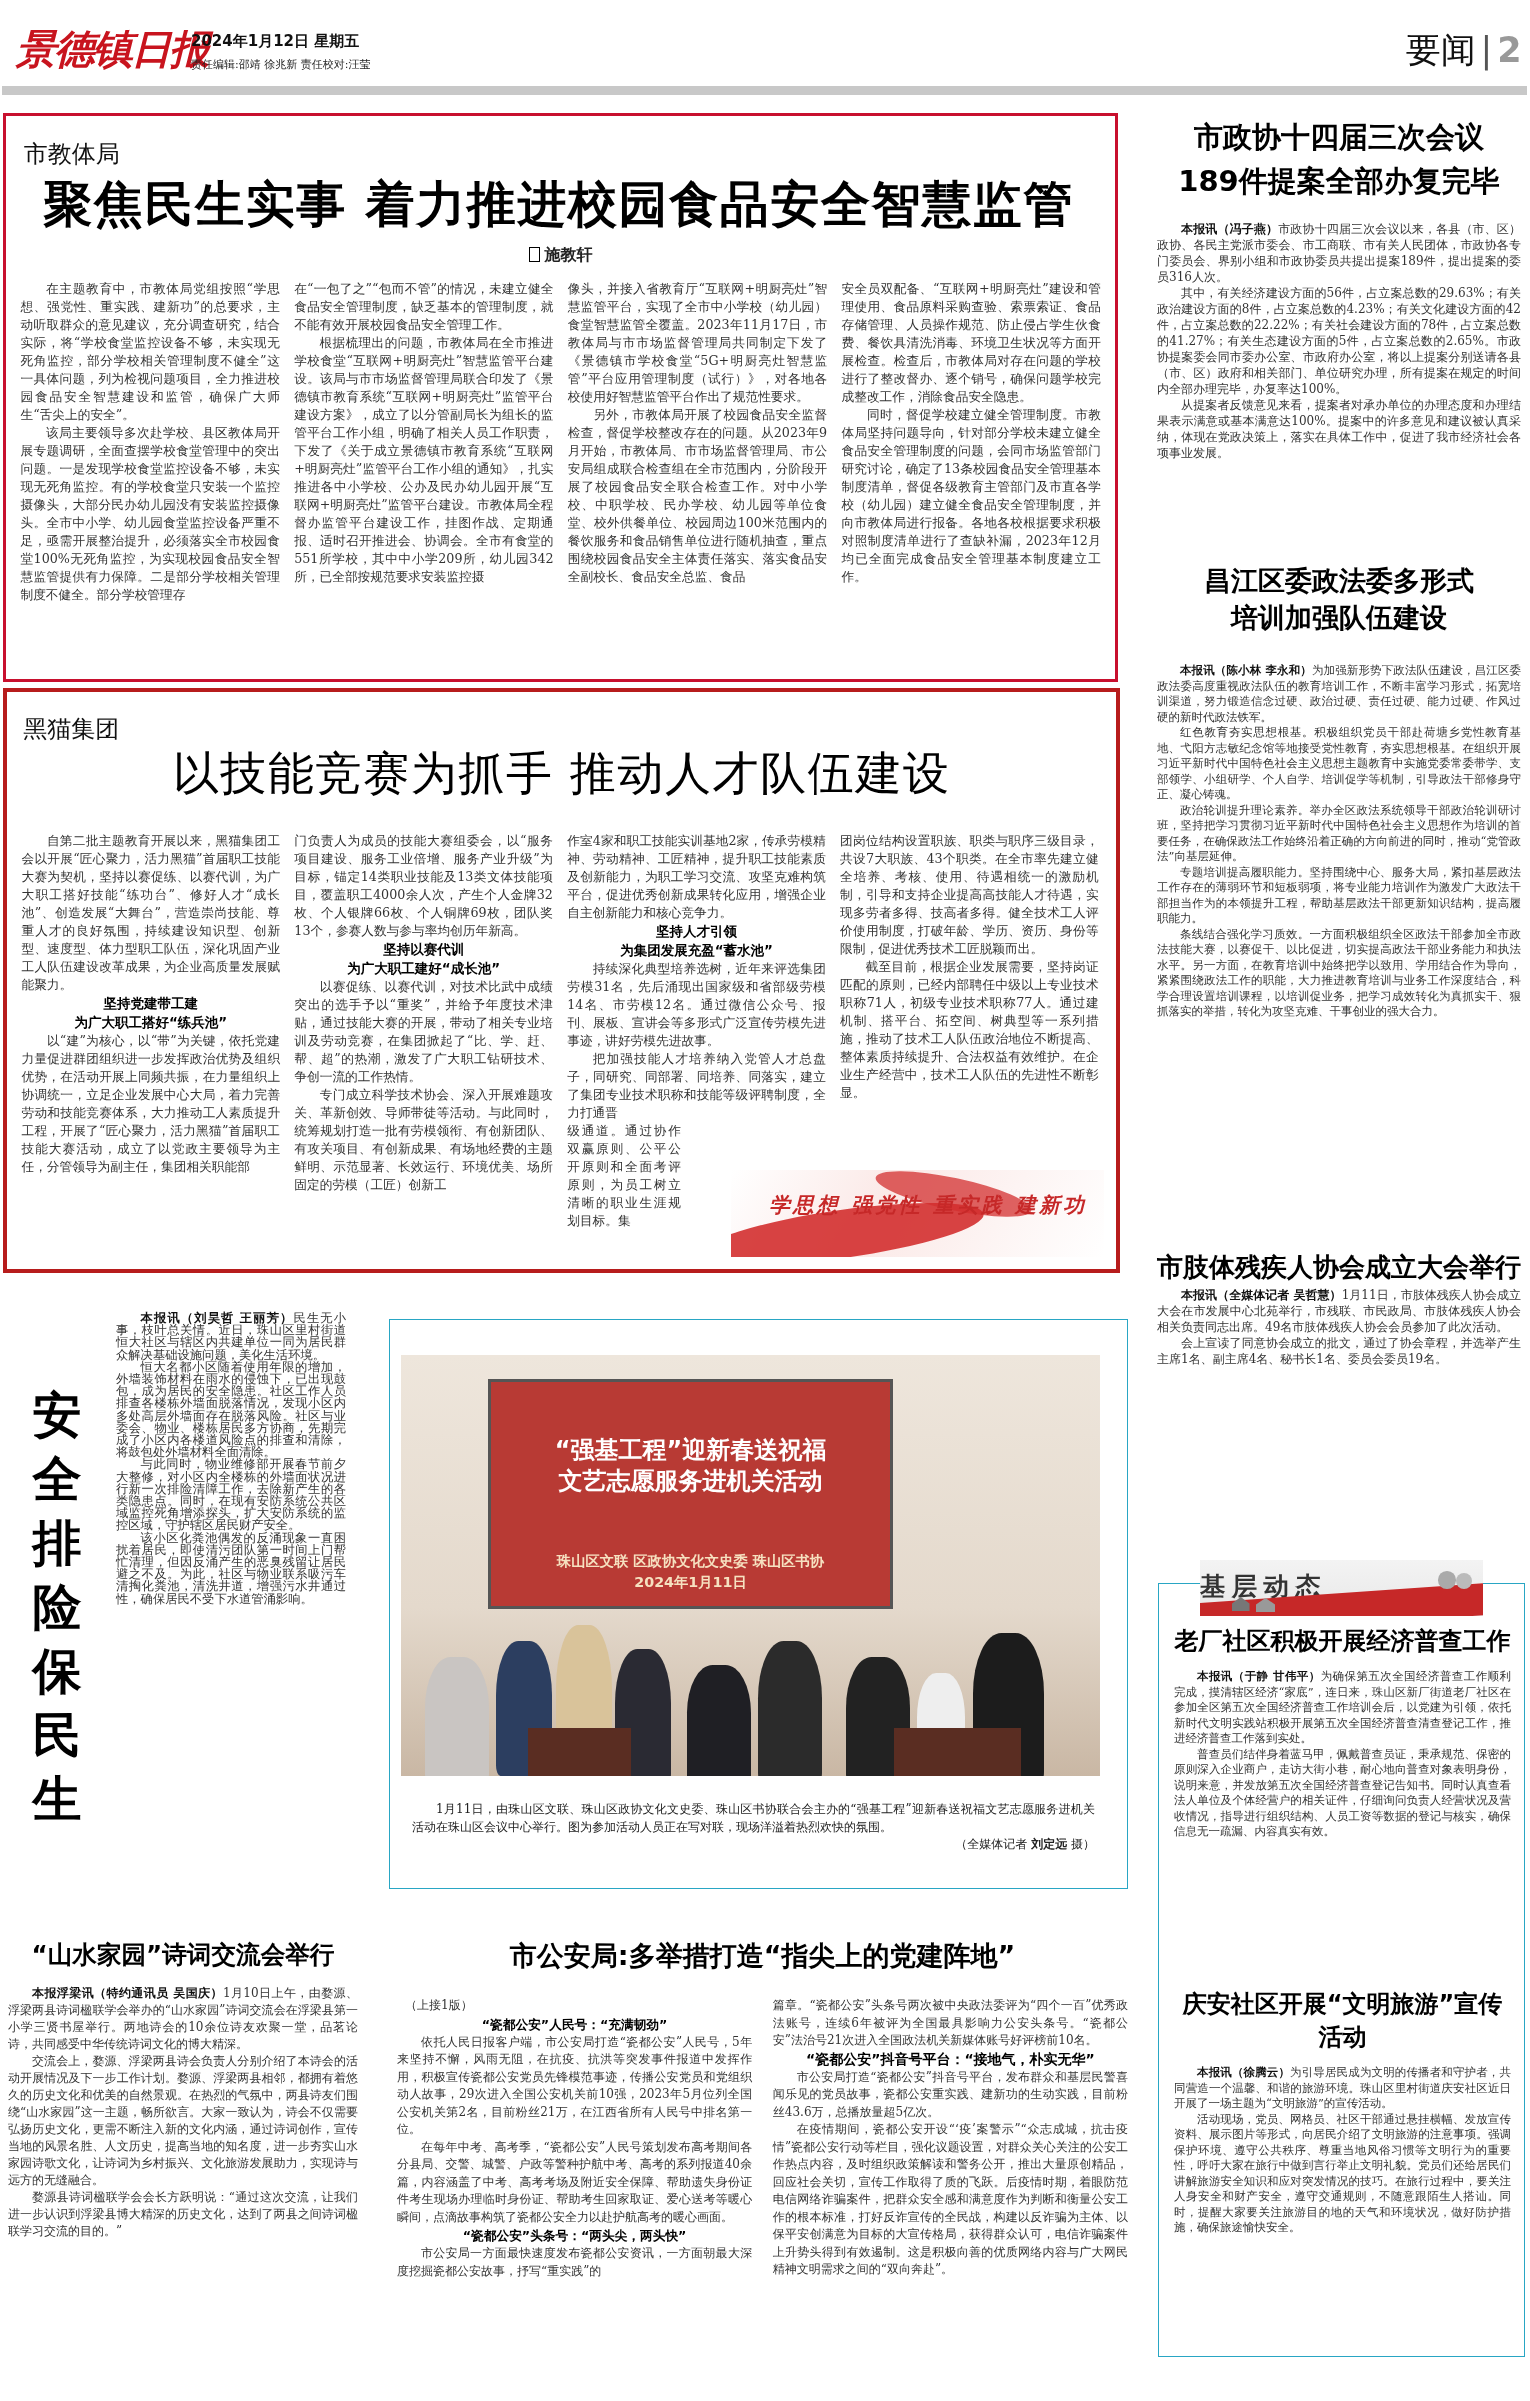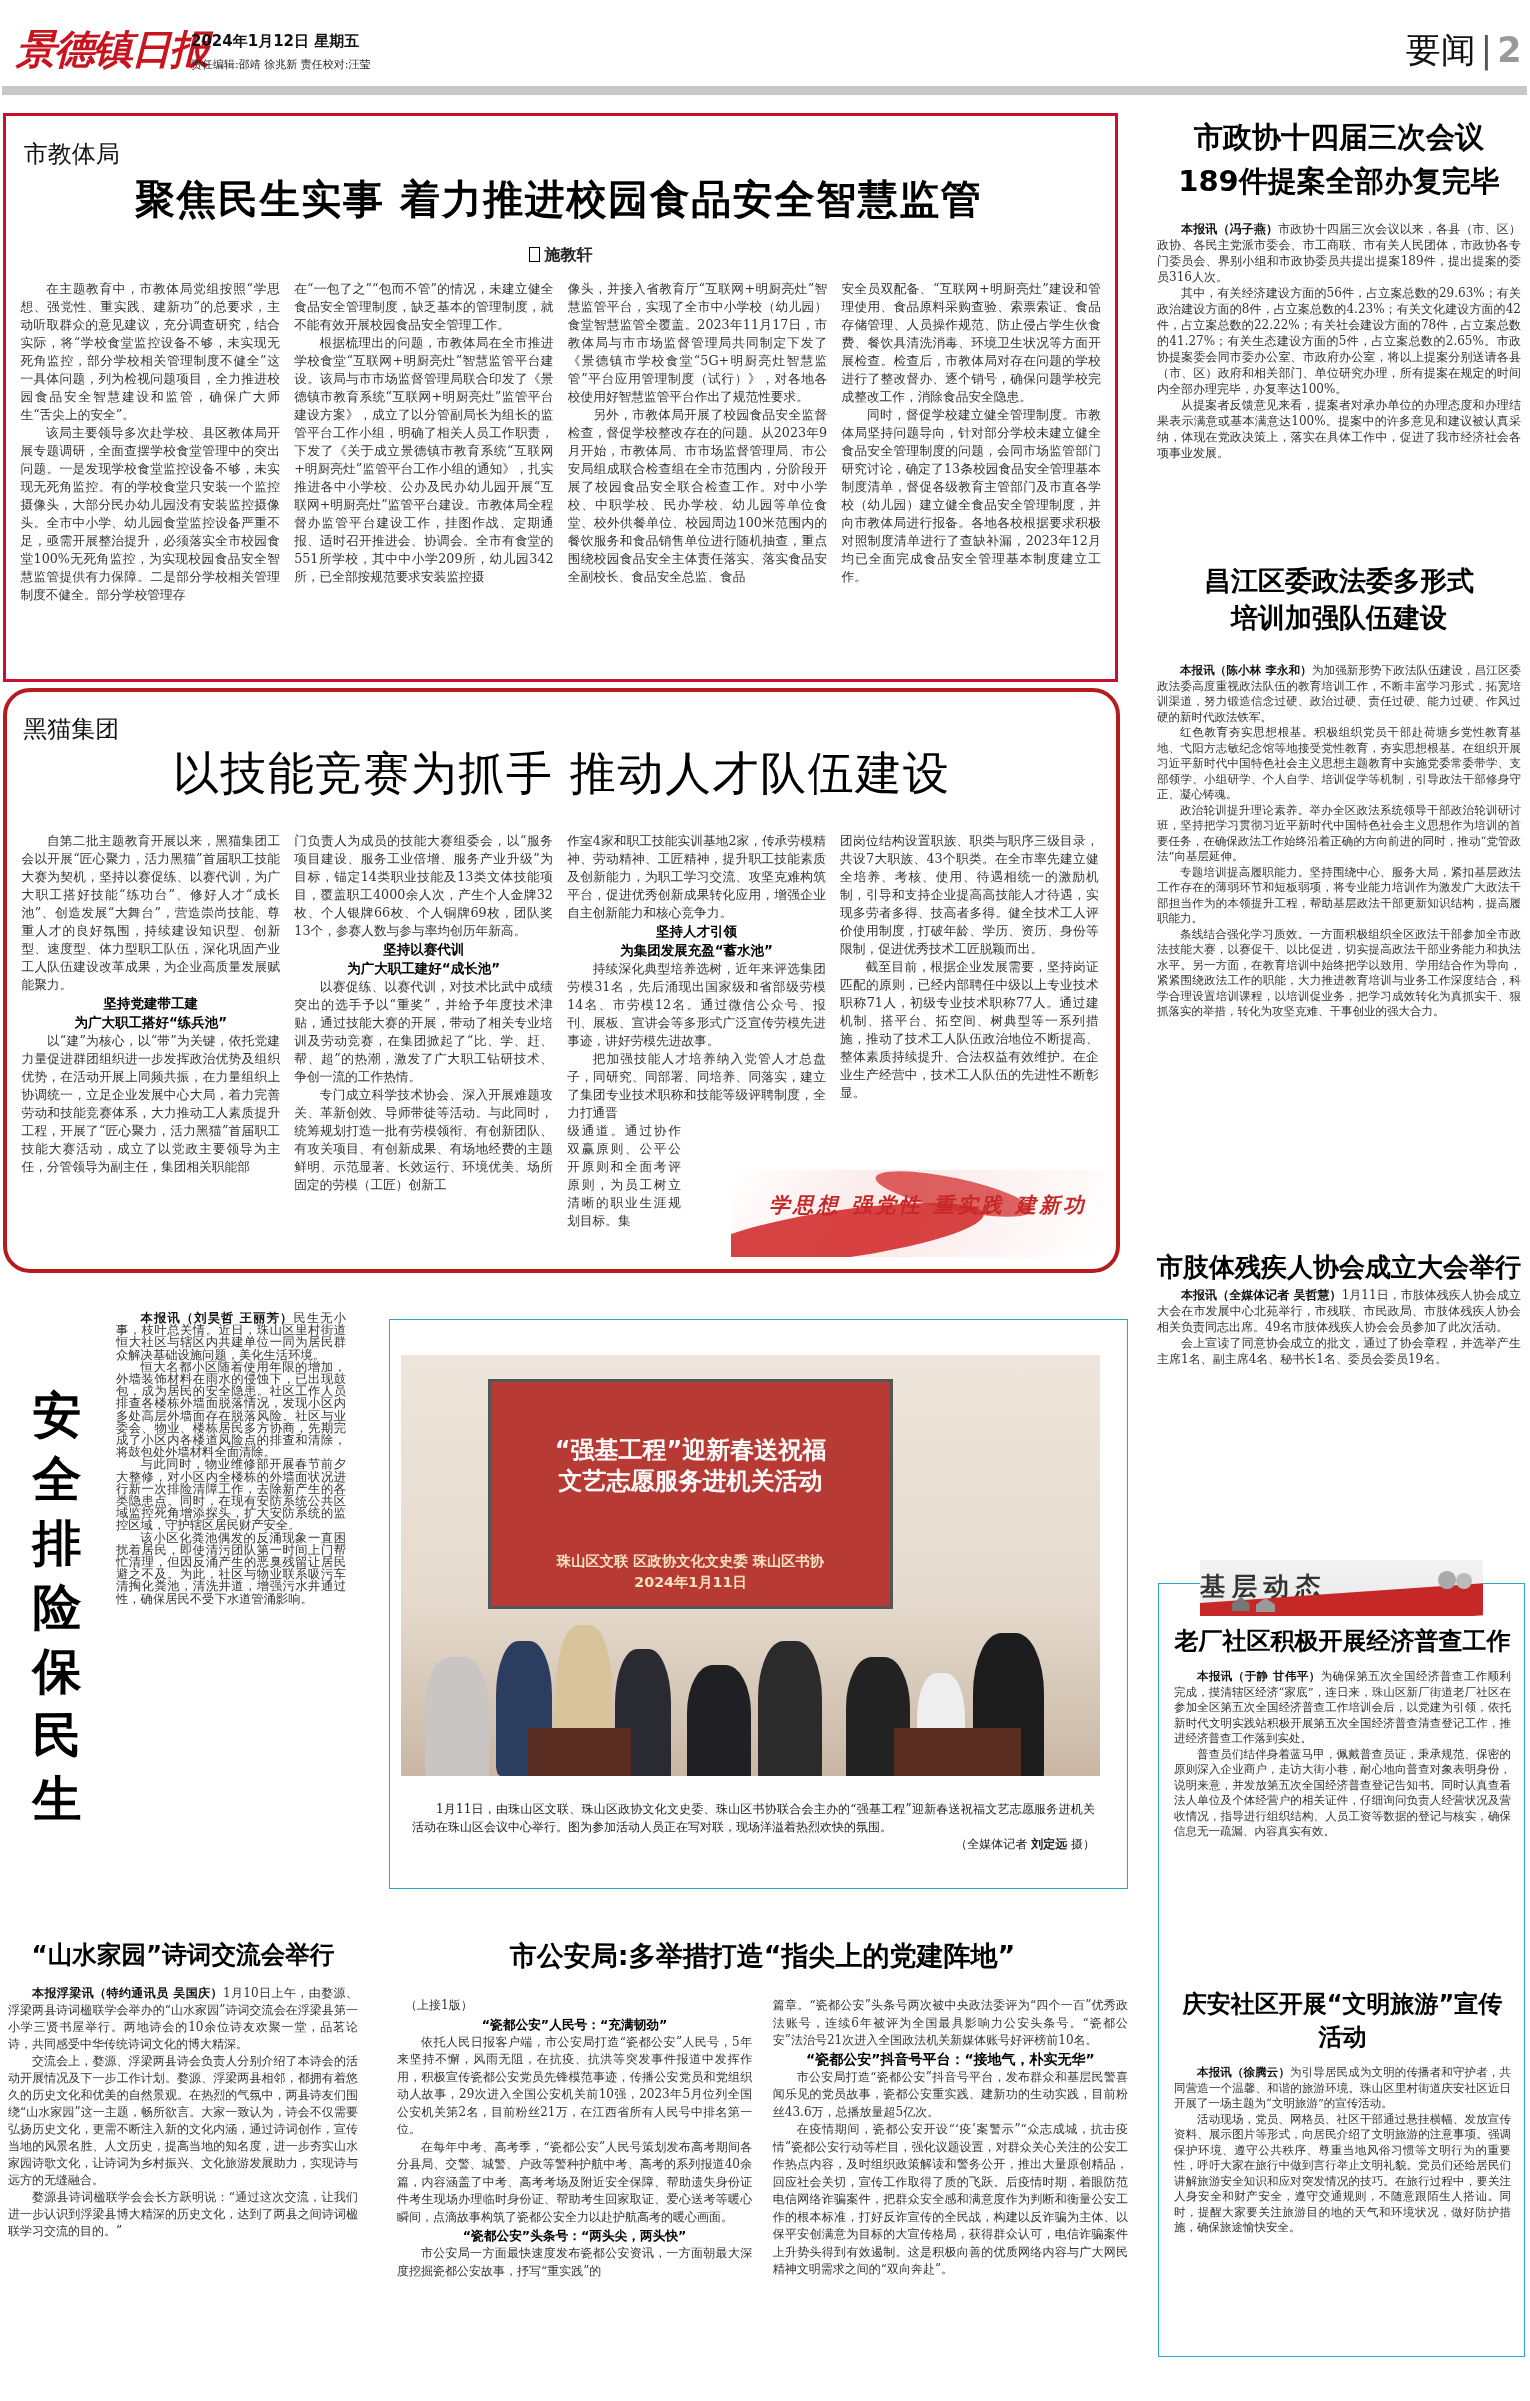--- a/index.html
+++ b/index.html
@@ -50,21 +50,21 @@
   <div class="abs masthead-date" style="left:0;top:32px;white-space:nowrap">2024年1月12日 星期五</div>
   <div class="abs masthead-editors" style="left:0;top:57px;white-space:nowrap">责任编辑:邵靖 徐兆新 责任校对:汪莹</div>
 </div>
 <div class="abs page-section" style="white-space:nowrap">
   <span>要闻</span><span class="bar">|</span><span class="num">2</span>
 </div>
 <div class="abs top-rule"></div>
 
 <div class="abs redbox" style="left:3.2px;top:113px;width:1115px;height:569px;">
   <div class="abs kicker" style="left:17.5px;top:22px;">市教体局</div>
-  <div class="abs headline" style="left:0;right:4px;top:56px;font-size:40px;">聚焦民生实事 着力推进校园食品安全智慧监管</div>
+  <div class="abs headline" style="left:0;right:4px;top:56px;font-size:49px;">聚焦民生实事 着力推进校园食品安全智慧监管</div>
   <div class="abs byline" style="left:0;right:0;top:129px;"><span class="box"></span><span>施教轩</span></div>
   <div class="abs cols" style="left:14.3px;right:14.3px;top:164px;">
     <div class="col">
       <p>在主题教育中，市教体局党组按照“学思想、强党性、重实践、建新功”的总要求，主动听取群众的意见建议，充分调查研究，结合实际，将“学校食堂监控设备不够，未实现无死角监控，部分学校相关管理制度不健全”这一具体问题，列为检视问题项目，全力推进校园食品安全智慧建设和监管，确保广大师生“舌尖上的安全”。</p>
       <p>该局主要领导多次赴学校、县区教体局开展专题调研，全面查摆学校食堂管理中的突出问题。一是发现学校食堂监控设备不够，未实现无死角监控。有的学校食堂只安装一个监控摄像头，大部分民办幼儿园没有安装监控摄像头。全市中小学、幼儿园食堂监控设备严重不足，亟需开展整治提升，必须落实全市校园食堂100%无死角监控，为实现校园食品安全智慧监管提供有力保障。二是部分学校相关管理制度不健全。部分学校管理存</p>
     </div>
     <div class="col">
       <p class="noindent">在“一包了之”“包而不管”的情况，未建立健全食品安全管理制度，缺乏基本的管理制度，就不能有效开展校园食品安全管理工作。</p>
       <p>根据梳理出的问题，市教体局在全市推进学校食堂“互联网+明厨亮灶”智慧监管平台建设。该局与市市场监督管理局联合印发了《景德镇市教育系统“互联网+明厨亮灶”监管平台建设方案》，成立了以分管副局长为组长的监管平台工作小组，明确了相关人员工作职责，下发了《关于成立景德镇市教育系统“互联网+明厨亮灶”监管平台工作小组的通知》，扎实推进各中小学校、公办及民办幼儿园开展“互联网+明厨亮灶”监管平台建设。市教体局全程督办监管平台建设工作，挂图作战、定期通报、适时召开推进会、协调会。全市有食堂的551所学校，其中中小学209所，幼儿园342所，已全部按规范要求安装监控摄</p>
     </div>
@@ -72,21 +72,21 @@
       <p class="noindent">像头，并接入省教育厅“互联网+明厨亮灶”智慧监管平台，实现了全市中小学校（幼儿园）食堂智慧监管全覆盖。2023年11月17日，市教体局与市市场监督管理局共同制定下发了《景德镇市学校食堂“5G+明厨亮灶智慧监管”平台应用管理制度（试行）》，对各地各校使用好智慧监管平台作出了规范性要求。</p>
       <p>另外，市教体局开展了校园食品安全监督检查，督促学校整改存在的问题。从2023年9月开始，市教体局、市市场监督管理局、市公安局组成联合检查组在全市范围内，分阶段开展了校园食品安全联合检查工作。对中小学校、中职学校、民办学校、幼儿园等单位食堂、校外供餐单位、校园周边100米范围内的餐饮服务和食品销售单位进行随机抽查，重点围绕校园食品安全主体责任落实、落实食品安全副校长、食品安全总监、食品</p>
     </div>
     <div class="col">
       <p class="noindent">安全员双配备、“互联网+明厨亮灶”建设和管理使用、食品原料采购查验、索票索证、食品存储管理、人员操作规范、防止侵占学生伙食费、餐饮具清洗消毒、环境卫生状况等方面开展检查。检查后，市教体局对存在问题的学校进行了整改督办、逐个销号，确保问题学校完成整改工作，消除食品安全隐患。</p>
       <p>同时，督促学校建立健全管理制度。市教体局坚持问题导向，针对部分学校未建立健全食品安全管理制度的问题，会同市场监管部门研究讨论，确定了13条校园食品安全管理基本制度清单，督促各级教育主管部门及市直各学校（幼儿园）建立健全食品安全管理制度，并向市教体局进行报备。各地各校根据要求积极对照制度清单进行了查缺补漏，2023年12月均已全面完成食品安全管理基本制度建立工作。</p>
     </div>
   </div>
 </div>
 
-<div class="abs redbox2" style="left:3.2px;top:688px;width:1117px;height:585px;border-radius:27px;">
+<div class="abs redbox2" style="left:3.2px;top:688px;width:1117px;height:585px;">
   <div class="abs kicker" style="left:16px;top:20.7px;">黑猫集团</div>
   <div class="abs headline" style="left:0;right:0;top:51px;font-size:46px;font-weight:normal;">以技能竞赛为抓手 推动人才队伍建设</div>
   <div class="abs cols" style="left:14.3px;right:17.5px;top:140px;height:433px;">
     <div class="col">
       <p>自第二批主题教育开展以来，黑猫集团工会以开展“匠心聚力，活力黑猫”首届职工技能大赛为契机，坚持以赛促练、以赛代训，为广大职工搭好技能“练功台”、修好人才“成长池”、创造发展“大舞台”，营造崇尚技能、尊重人才的良好氛围，持续建设知识型、创新型、速度型、体力型职工队伍，深化巩固产业工人队伍建设改革成果，为企业高质量发展赋能聚力。</p>
       <p class="subhead">坚持党建带工建</p>
       <p class="subhead">为广大职工搭好“练兵池”</p>
       <p>以“建”为核心，以“带”为关键，依托党建力量促进群团组织进一步发挥政治优势及组织优势，在活动开展上同频共振，在力量组织上协调统一，立足企业发展中心大局，着力完善劳动和技能竞赛体系，大力推动工人素质提升工程，开展了“匠心聚力，活力黑猫”首届职工技能大赛活动，成立了以党政主要领导为主任，分管领导为副主任，集团相关职能部</p>
     </div>
     <div class="col">

